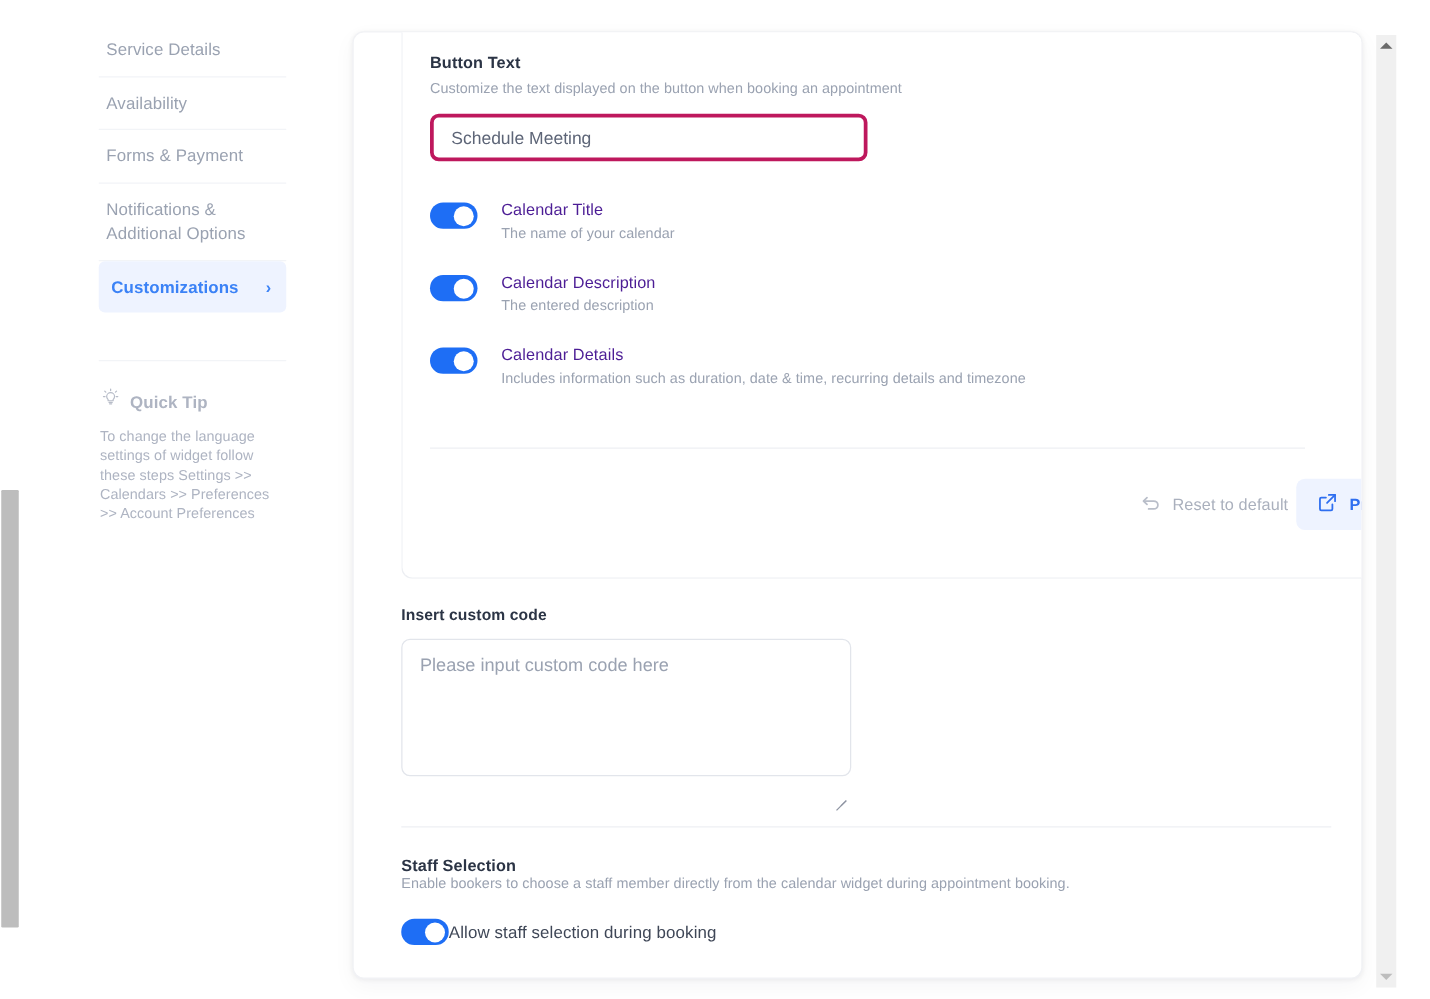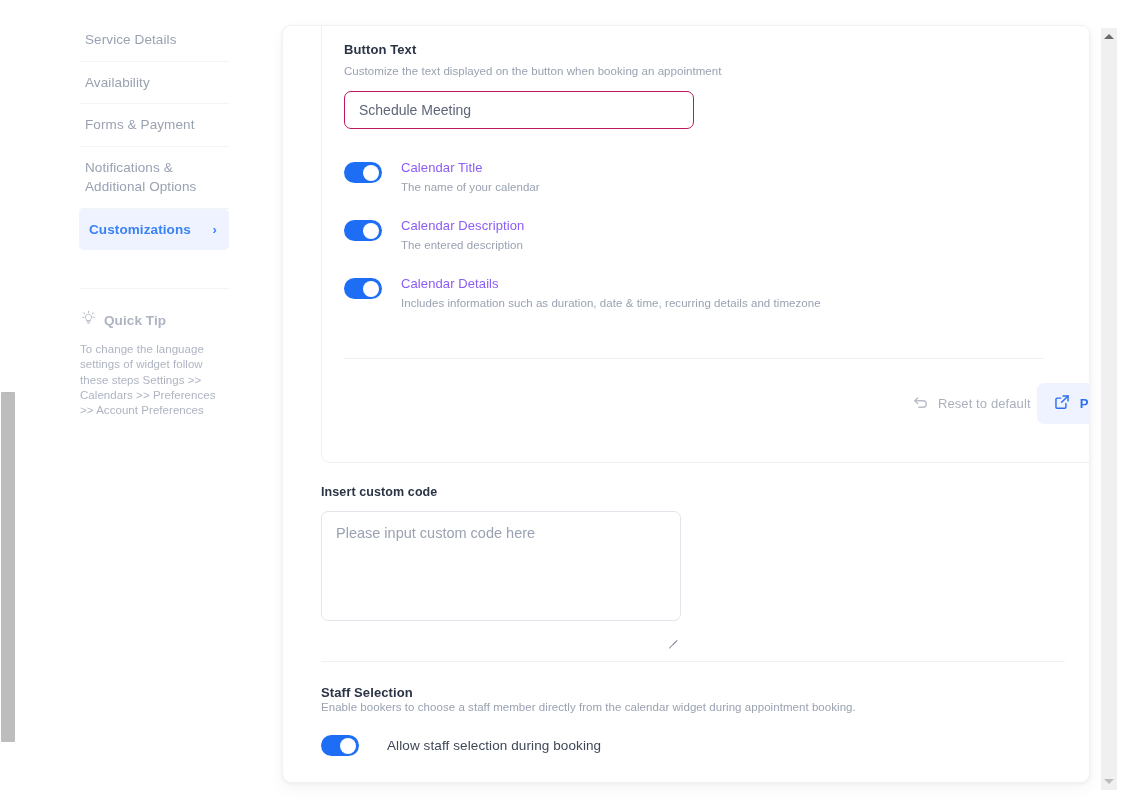--- a/index.html
+++ b/index.html
@@ -128,21 +128,21 @@
 
   .btn-text-block { position: absolute; left: 22px; top: 17px; }
   .btn-text-block .sec-desc { margin-top: 8px; }
 
   .text-input {
     position: absolute;
     left: 22px;
     top: 66px;
     width: 350px;
     height: 38px;
-    border: 1px solid #be185d;
+    border: 3px solid #be185d;
     border-radius: 7px;
     background: #fff;
     font-family: "Liberation Sans", sans-serif;
     font-size: 14px;
     color: #5d6577;
     padding: 0 14px;
     outline: none;
   }
 
   
@@ -172,21 +172,21 @@
     top: 2.5px;
     left: 19px;
     width: 16px;
     height: 16px;
     border-radius: 50%;
     background: #fff;
   }
 
   .tog-txt .t1 {
     font-size: 13px;
-    color: #8b5cf6;
+    color: #4c1d95;
     letter-spacing: .1px;
   }
   .tog-txt .t2 {
     font-size: 11.5px;
     color: #9aa2b1;
     margin-top: 6px;
     letter-spacing: .05px;
   }
 
   .hr {
@@ -270,21 +270,20 @@
   .hr-main { left: 38px; top: 635px; width: 744px; }
 
   
   .staff-block { position: absolute; left: 38px; top: 659px; }
   .staff-title { font-size: 13px; font-weight: 700; color: #2b3445; letter-spacing: .1px; }
   .staff-desc { font-size: 11.5px; color: #9aa2b1; margin-top: 1px; letter-spacing: .05px; }
   .staff-row {
     margin-top: 22px;
     display: flex;
     align-items: center;
-    gap: 28px;
   }
   .staff-row .switch { margin-top: 0; }
   .staff-row .lbl { font-size: 13.5px; color: #3f4757; letter-spacing: .1px; }
 
   
   .scrollbar {
     position: absolute;
     left: 1101px;
     top: 28px;
     width: 16px;

